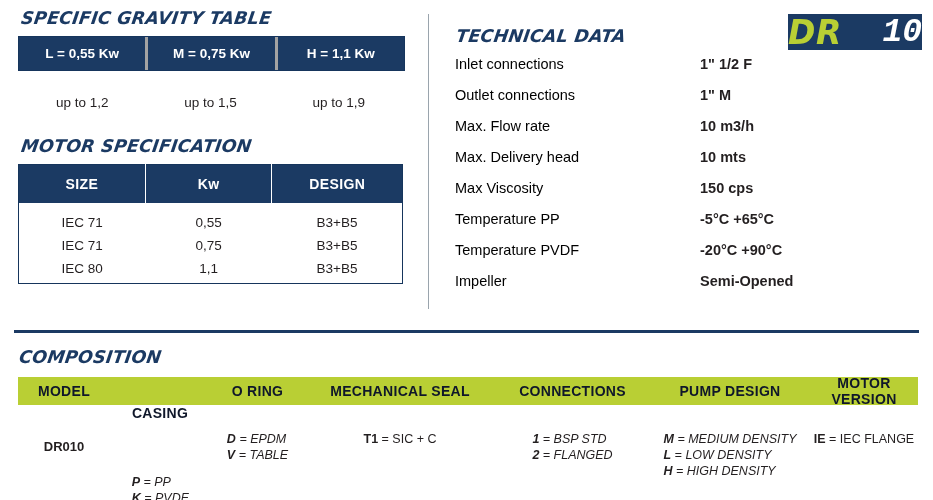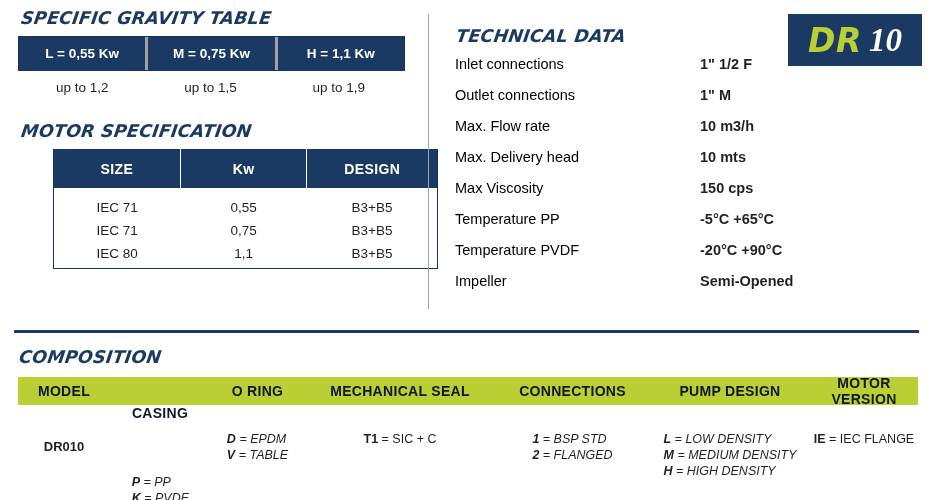--- a/index.html
+++ b/index.html
@@ -56,37 +56,36 @@
     font-size: 13.5px;
     padding: 9px 0;
     text-align: center;
     border-right: 3px solid #a3a3a3;
   }
   .sg-cell:last-child { border-right: none; }
 
   .sg-sub {
     display: flex;
     width: 385px;
-    margin-top: 9px;
+    margin-top: 24px;
     justify-content: space-between;
   }
   .sg-sub div {
     flex: 1;
     text-align: center;
     font-size: 13.5px;
     color: #231f20;
   }
 
   .motor-title { margin: 26px 0 8px 2px; }
 
   .motor-table {
     width: 385px;
     border-collapse: collapse;
     border: 1px solid #16355c;
-    margin-left: 35px;
   }
   .motor-table thead th {
     background: #1b3a63;
     color: #ffffff;
     font-weight: bold;
     font-size: 14px;
     padding: 11px 0;
     border-right: 1px solid #ffffff;
     letter-spacing: 0.4px;
   }
@@ -133,42 +132,42 @@
     font-weight: bold;
     color: #231f20;
   }
 
   
   .badge {
     position: absolute;
     right: 11px;
     top: 14px;
     width: 134px;
-    height: 52px;
+    height: 36px;
     background: #1b3a63;
     display: flex;
     align-items: center;
-    justify-content: center;
+    justify-content: space-between;
     gap: 7px;
     margin-left: 16px;
   }
   .badge .dr {
     color: #b9cf34;
     font-size: 33px;
     font-weight: bold;
     font-style: italic;
     font-family: "DejaVu Sans", sans-serif;
     letter-spacing: 0.5px;
   }
   .badge .num {
     color: #ffffff;
     font-size: 33px;
     font-weight: bold;
     font-style: italic;
-    font-family: Liberation Serif, serif;
+    font-family: Liberation Mono, monospace;
   }
 
   
   .h-divider {
     position: absolute;
     left: 14px;
     top: 330px;
     width: 905px;
     height: 3px;
     background: #1b3a63;
@@ -378,26 +377,26 @@
           <div class="pair">
             <span class="b">2</span>
             <span>= FLANGED</span>
           </div>
         </div>
       </div>
 
       <div class="col c6">
         <div class="inner-left">
           <div class="pair">
+            <span class="b">M</span>
+            <span>= MEDIUM DENSITY</span>
+          </div>
+          <div class="pair">
             <span class="b">L</span>
             <span>= LOW DENSITY</span>
-          </div>
-          <div class="pair">
-            <span class="b">M</span>
-            <span>= MEDIUM DENSITY</span>
           </div>
           <div class="pair">
             <span class="b">H</span>
             <span>= HIGH DENSITY</span>
           </div>
         </div>
       </div>
 
       <div class="col c7">
         <div class="pair">

